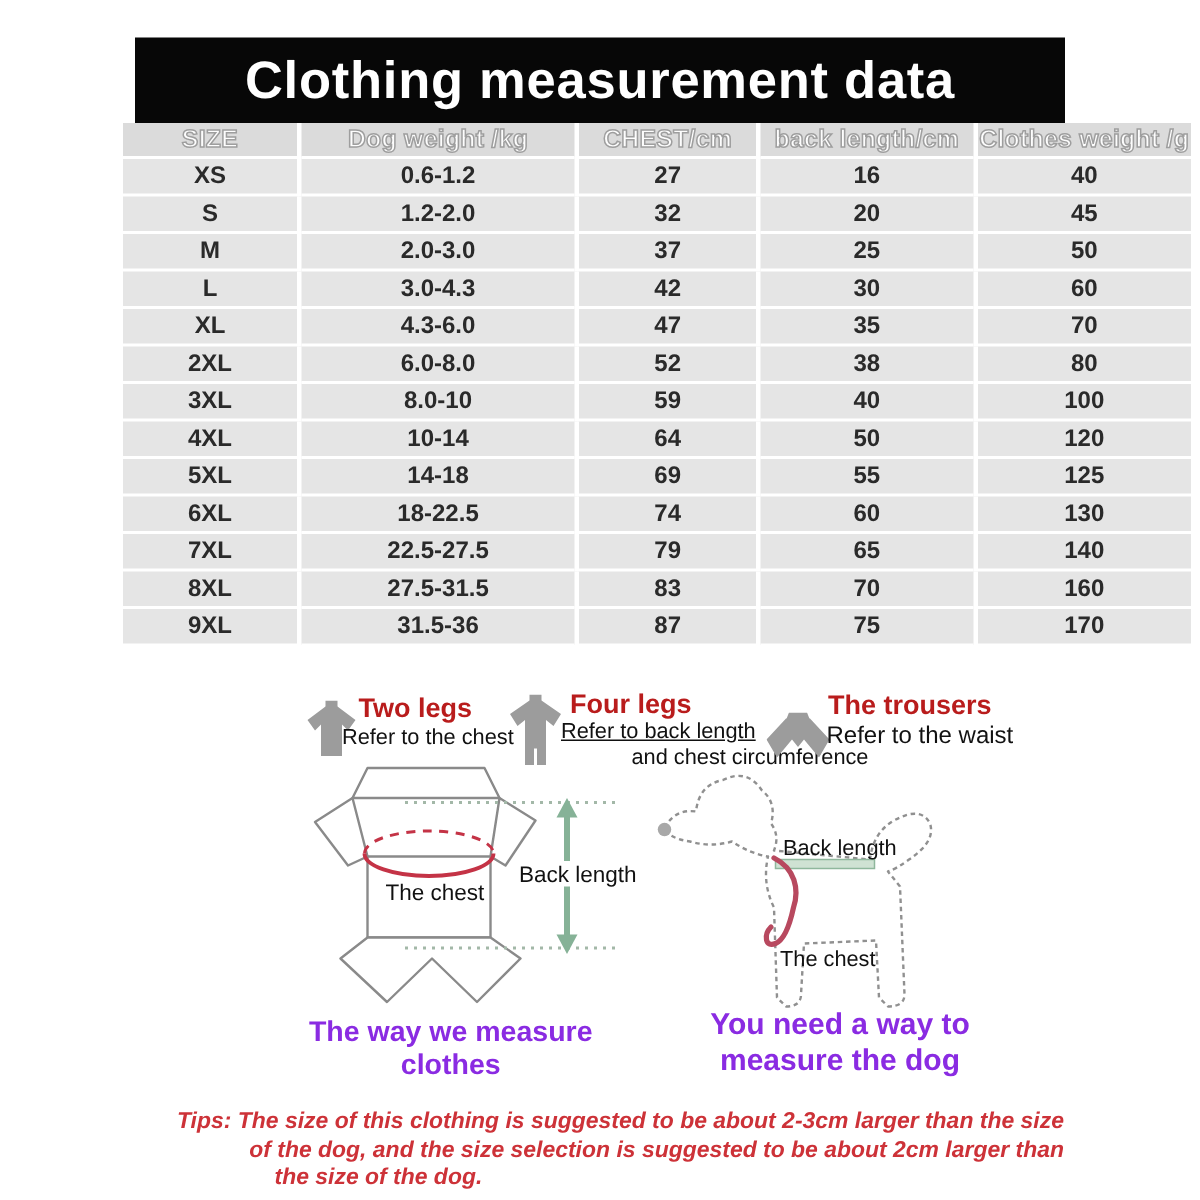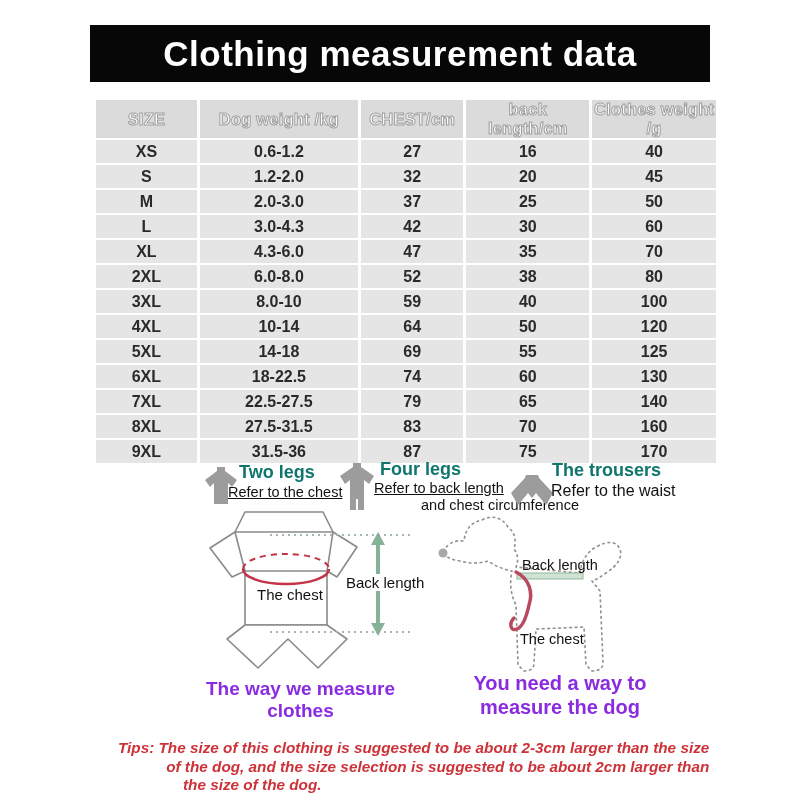--- a/index.html
+++ b/index.html
@@ -6,35 +6,35 @@
   html,body { width:800px; height:800px; background:#ffffff; overflow:hidden;
               font-family:"Liberation Sans","DejaVu Sans",sans-serif; }
   .stage { position:relative; width:800px; height:800px; background:#fff; }
 
   
   .title-bar { position:absolute; left:90px; top:25px; width:620px; height:57px;
                background:#070707; color:#ffffff; text-align:center; line-height:57px;
                font-size:35px; font-weight:600; letter-spacing:0.5px; }
 
   
-  .size-table { position:absolute; left:96px; top:82px; width:620px;
-                border-collapse:collapse; table-layout:fixed;margin-top:18px; }
+  .size-table { position:absolute; left:82px; top:82px; width:712px;
+                border-collapse:collapse; table-layout:fixed; }
   .size-table th, .size-table td { text-align:center; vertical-align:middle;
                 border-right:3px solid #fff; border-bottom:2px solid #fff; }
   .size-table th:last-child, .size-table td:last-child { border-right:none; }
   .size-table th { height:23px; background:#dbdbdb; font-size:16.5px; font-weight:700;
                 color:#fdfdfd; -webkit-text-stroke:1px #9e9e9e; letter-spacing:0.2px; }
   .size-table td { height:25px; background:#e5e5e5; font-size:16px; font-weight:600;
                 color:#2a2a2a; }
   .col-size{width:16.5%}.col-weight{width:26%}.col-chest{width:17%}
   .col-back{width:20.3%}.col-cw{width:20.2%}
 
   
   .legend-icon { position:absolute; }
-  .legend-title { position:absolute; font-size:18px; font-weight:600; color:#0f766e; white-space:nowrap; }
+  .legend-title { position:absolute; font-size:18px; font-weight:600; color:#b91c1c; white-space:nowrap; }
   .legend-desc { position:absolute; font-size:14.5px; font-weight:400; color:#111; white-space:nowrap; }
 
   
   .diagram { position:absolute; }
   .svg-label { font-family:"Liberation Sans","DejaVu Sans",sans-serif; fill:#111; }
 
   
   .caption { position:absolute; color:#8a2be2; font-weight:600; text-align:center; }
   .caption-left { left:178px; top:678px; width:245px; font-size:19px; }
   .caption-right { left:455px; top:671px; width:210px; font-size:20px; line-height:24px; }
@@ -163,21 +163,21 @@
           <td>170</td>
         </tr>
       </tbody>
   </table>
 
   <svg class="legend-icon" style="left:203px; top:467px;" width="36" height="38" viewBox="0 0 36 38">
     <polygon points="14,0 22,0 22,5 14,5" fill="#9c9c9c"></polygon>
     <polygon points="14,4 22,4 34,13 29,20 25,16 25,37 11,37 11,16 7,20 2,13" fill="#9c9c9c"></polygon>
   </svg>
   <div class="legend-title" style="left:239px; top:462px;">Two legs</div>
-  <div class="legend-desc" style="left:228px; top:484px;text-decoration:underline;">Refer to the chest</div>
+  <div class="legend-desc" style="left:228px; top:484px;">Refer to the chest</div>
 
   <svg class="legend-icon" style="left:337px; top:463px;" width="40" height="48" viewBox="0 0 40 48">
     <polygon points="16,0 24,0 24,5 16,5" fill="#9c9c9c"></polygon>
     <polygon points="16,4 24,4 37,13 32,21 27,17 27,36 13,36 13,17 8,21 3,13" fill="#9c9c9c"></polygon>
     <polygon points="13,35 19,35 19,47 13,47" fill="#9c9c9c"></polygon>
     <polygon points="21,35 27,35 27,47 21,47" fill="#9c9c9c"></polygon>
   </svg>
   <div class="legend-title" style="left:380px; top:459px;">Four legs</div>
   <div class="legend-desc" style="left:374px; top:480px;text-decoration:underline;">Refer to back length</div>
   <div class="legend-desc" style="left:377px; top:497px;margin-left:44px;">and chest circumference</div>

